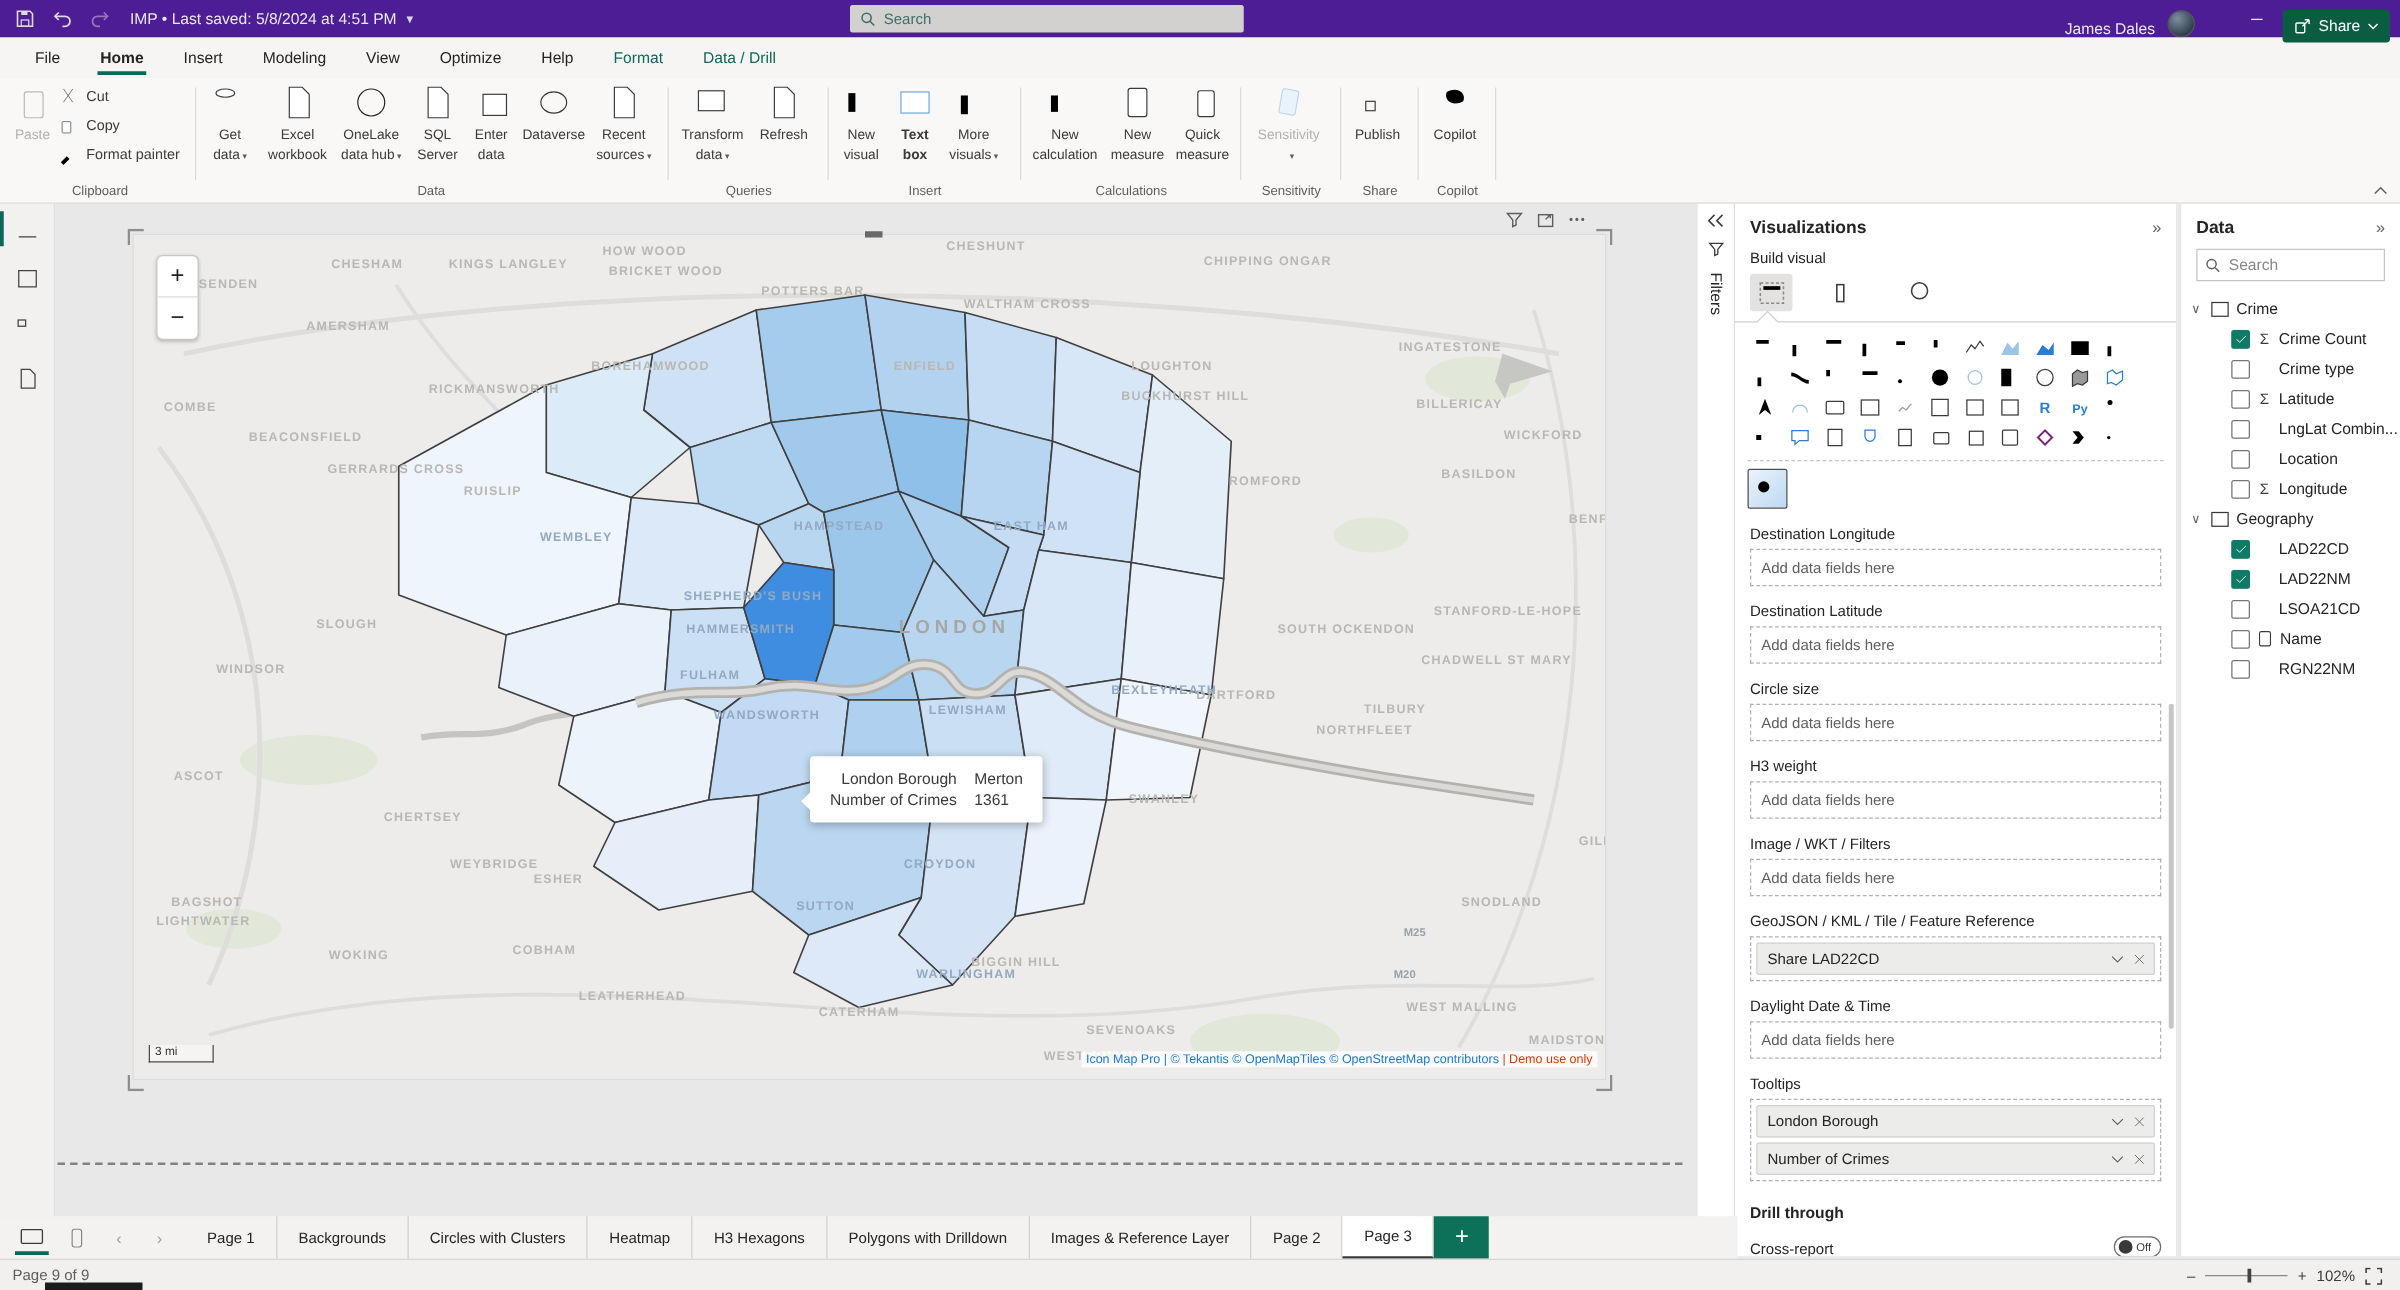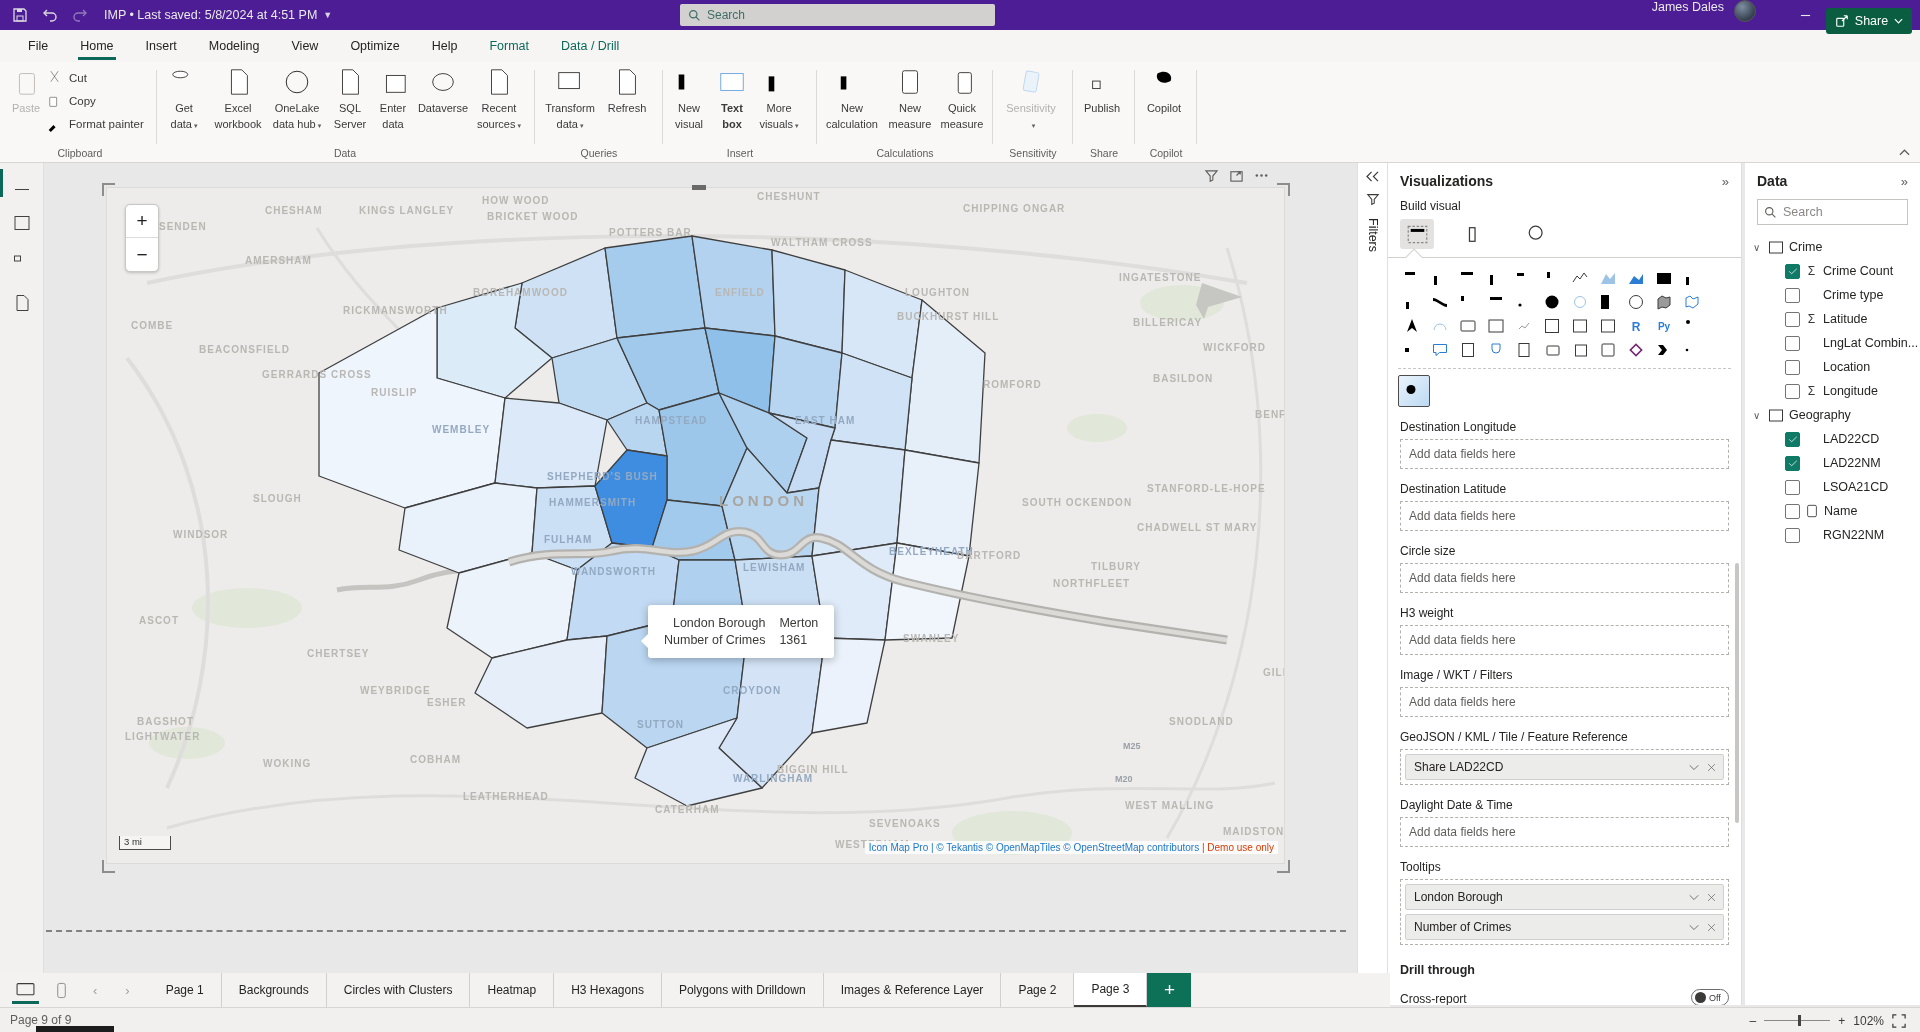--- a/index.html
+++ b/index.html
@@ -11,29 +11,29 @@
   
   .titlebar{position:absolute;left:0;top:0;width:1920px;height:30px;background:#4c1d95;color:#e9e9e9;display:flex;align-items:center}
   .tb-icons{display:flex;align-items:center;gap:14px;padding-left:12px}
   .tb-icons .tbi{width:16px;height:16px;opacity:.92}
   .tbi.dim{opacity:.45}
   .tb-title{margin-left:16px;font-size:12.5px;display:flex;align-items:center;gap:6px;white-space:nowrap}
   .tb-caret{font-size:9px;opacity:.9}
   .tb-search{position:absolute;left:680px;top:4px;width:315px;height:22px;background:#d2d1d0;border-radius:2px;display:flex;align-items:center;padding:0 8px;gap:6px}
   .tb-search input{border:none;outline:none;background:transparent;font-size:12px;color:#2f5f57;width:100%;font-family:inherit}
   .tb-search input::placeholder{color:#3f6e66}
-  .tb-right{position:absolute;right:0;top:0;height:30px;display:flex;align-items:flex-start}
+  .tb-right{position:absolute;right:0;top:0;height:30px;display:flex;align-items:flex-end}
   .tb-user{font-size:12.5px;margin-right:10px}
   .tb-avatar{width:22px;height:22px;border-radius:50%;background:radial-gradient(circle at 35% 30%,#7e8ea1,#34404f 70%);margin-right:26px;border:1px solid #555}
   .winbtn{width:46px;height:30px;display:flex;align-items:center;justify-content:center}
 
   
   .menubar{position:absolute;left:0;top:30px;width:1920px;height:32px;background:#f6f5f4;display:flex;align-items:center;padding-left:14px;gap:4px}
   .mtab{padding:0 14px;height:32px;display:flex;align-items:center;font-size:12.5px;position:relative;cursor:default}
-  .mtab.active{font-weight:normal}
+  .mtab.active{font-weight:bold}
   .mtab.active::after{content:"";position:absolute;left:12px;right:12px;bottom:2px;height:3px;background:#0c695a}
   .mtab.ctx{color:#0c695a}
   .share-btn{position:absolute;right:8px;top:8px;width:86px;height:26px;background:#0a5d41;color:#fff;border-radius:3px;display:flex;align-items:center;justify-content:center;gap:6px;font-size:12.5px}
 
   
   .ribbon{position:absolute;left:0;top:62px;width:1920px;height:101px;background:#f9f8f7;border-bottom:1px solid #d8d6d4}
   .rgroup{position:absolute;top:0;height:100px}
   .rgroup .gname{position:absolute;left:0;right:0;bottom:3px;text-align:center;font-size:10.5px;color:#5f5d5b}
   .gdivider{position:absolute;top:8px;width:1px;height:74px;background:#dcdad8}
   .ritems{display:flex;align-items:flex-start;height:82px}

